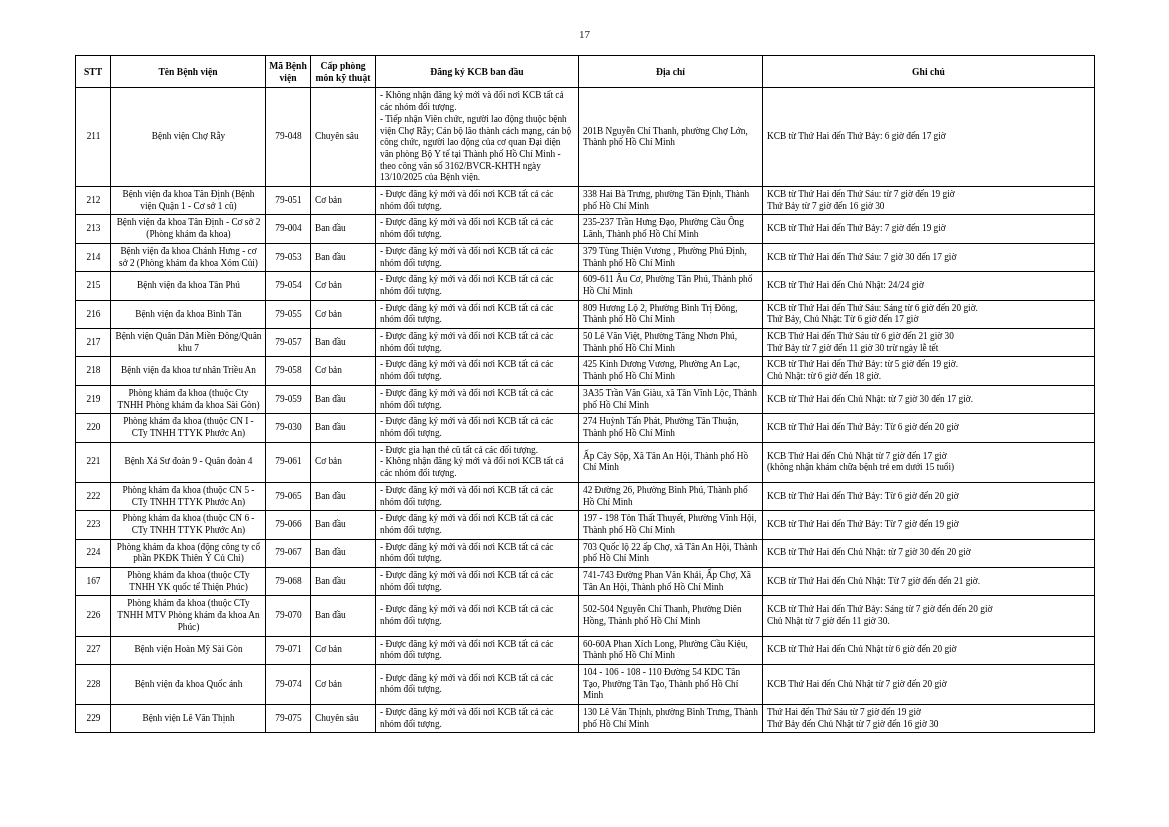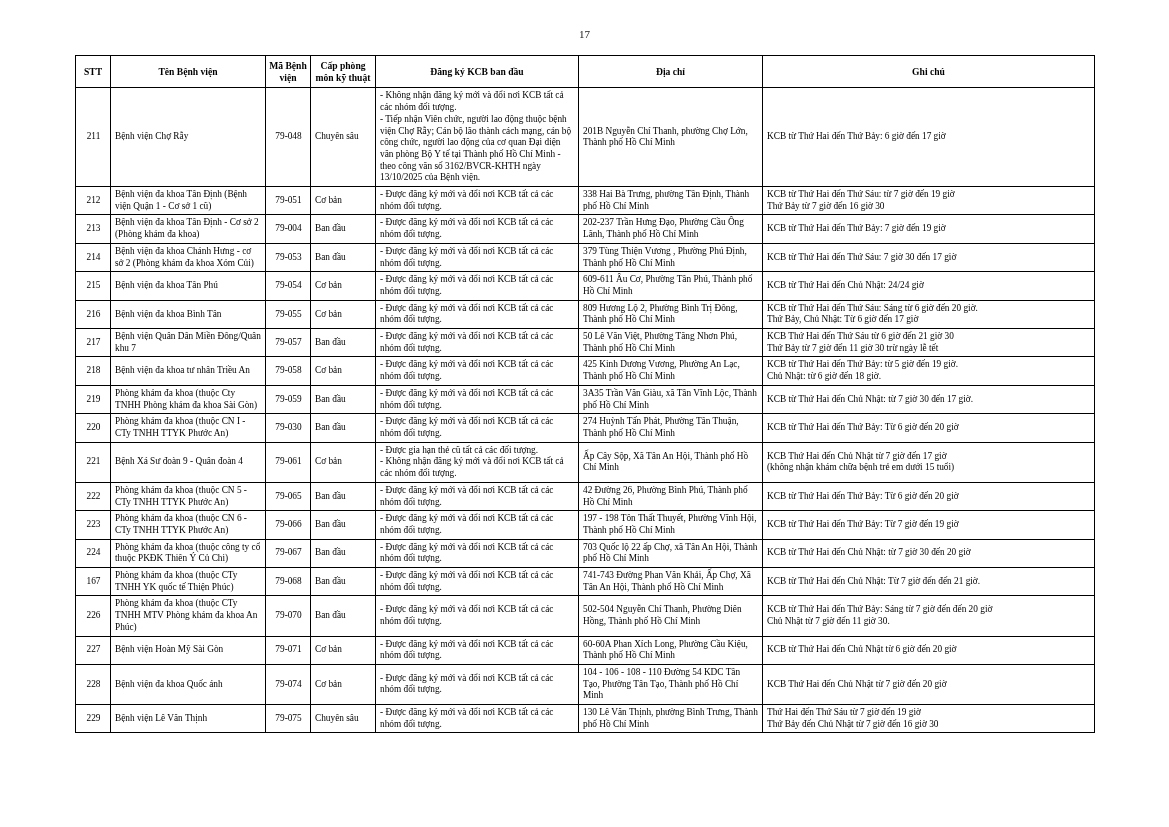--- a/index.html
+++ b/index.html
@@ -64,21 +64,21 @@
   
   col.c-stt    { width: 35px; }
   col.c-name   { width: 155px; }
   col.c-code   { width: 45px; }
   col.c-level  { width: 65px; }
   col.c-reg    { width: 203px; }
   col.c-addr   { width: 184px; }
   col.c-note   { width: 332px; }
 
   td.stt  { text-align: center; vertical-align: middle; }
-  td.name { text-align: left; vertical-align: middle; }
+  td.name { text-align: center; vertical-align: middle; }
   td.code { text-align: center; vertical-align: middle; }
   td.level{ text-align: left; vertical-align: middle; padding-left: 6px; }
   td.reg  { text-align: left; vertical-align: middle; }
   td.addr { text-align: left; vertical-align: middle; }
   td.note { text-align: left; vertical-align: middle; }
 
   .line { display: block; }
 </style>
 </head>
 <body>
@@ -168,21 +168,21 @@
             <td class="code">
               <span class="line">79-004</span>
             </td>
             <td class="level">
               <span class="line">Ban đầu</span>
             </td>
             <td class="reg">
               <span class="line">- Được đăng ký mới và đổi nơi KCB tất cả các nhóm đối tượng.</span>
             </td>
             <td class="addr">
-              <span class="line">202-237 Trần Hưng Đạo, Phường Cầu Ông Lãnh, Thành phố Hồ Chí Minh</span>
+              <span class="line">235-237 Trần Hưng Đạo, Phường Cầu Ông Lãnh, Thành phố Hồ Chí Minh</span>
             </td>
             <td class="note">
               <span class="line">KCB từ Thứ Hai đến Thứ Bảy: 7 giờ  đến 19 giờ</span>
             </td>
           </tr>
           <tr>
             <td class="stt">
               <span class="line">214</span>
             </td>
             <td class="name">
@@ -414,21 +414,21 @@
             </td>
             <td class="note">
               <span class="line">KCB từ Thứ Hai đến Thứ Bảy: Từ 7 giờ đến 19 giờ</span>
             </td>
           </tr>
           <tr>
             <td class="stt">
               <span class="line">224</span>
             </td>
             <td class="name">
-              <span class="line">Phòng khám đa khoa (thuộc công ty cổ thuộc PKĐK Thiên Ý Củ Chi)</span>
+              <span class="line">Phòng khám đa khoa (động công ty cổ phần PKĐK Thiên Ý Củ Chi)</span>
             </td>
             <td class="code">
               <span class="line">79-067</span>
             </td>
             <td class="level">
               <span class="line">Ban đầu</span>
             </td>
             <td class="reg">
               <span class="line">- Được đăng ký mới và đổi nơi KCB tất cả các nhóm đối tượng.</span>
             </td>

